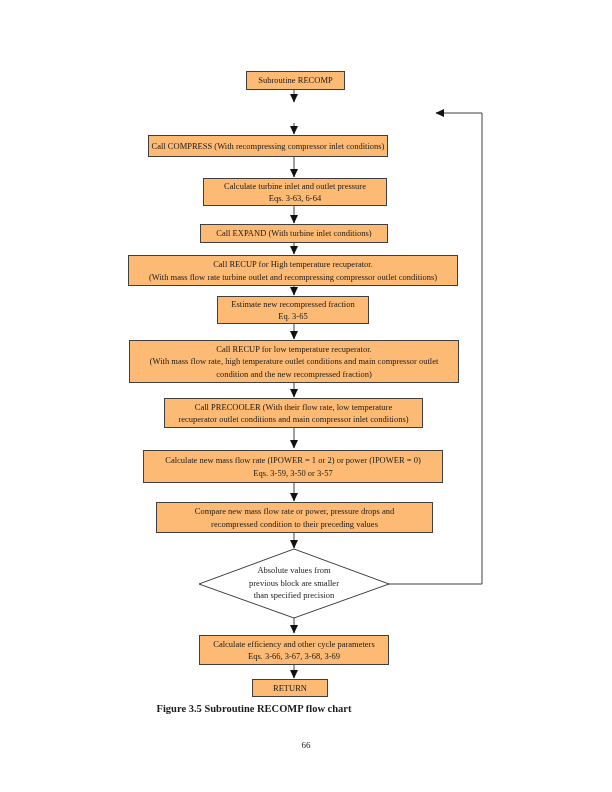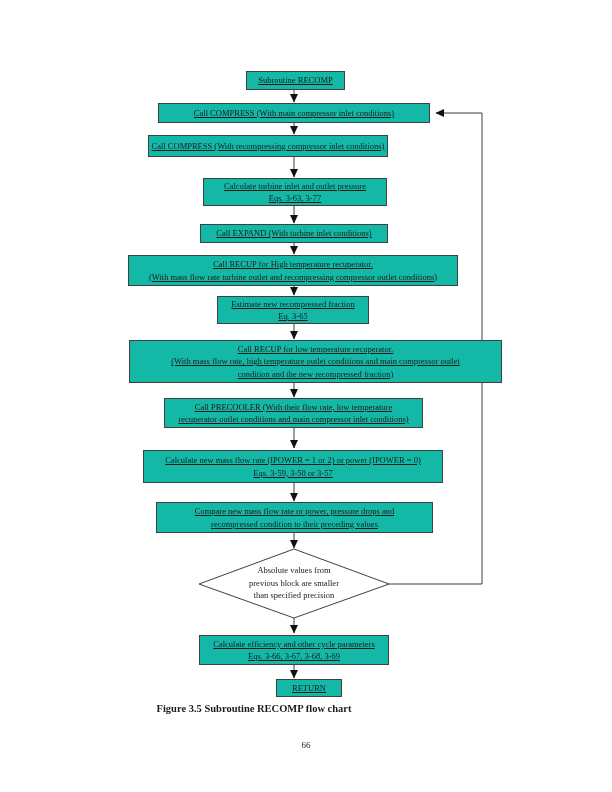--- a/index.html
+++ b/index.html
@@ -8,21 +8,21 @@
     font-family:"Liberation Serif","DejaVu Serif",serif; color:#1b1b1b;
     overflow:hidden;
   }
   svg.connectors { position:absolute; left:0; top:0; width:612px; height:792px; }
   .node {
     position:absolute; display:flex; flex-direction:column;
     justify-content:center; align-items:center;
     font-size:8.5px; line-height:12.5px; text-align:center;
     box-sizing:border-box;
   }
-  .node.rect { border:1px solid #3f3f3f; background:#14b8a6;text-decoration:underline; }
+  .node.rect { border:1px solid #3f3f3f; background:#fdba74; }
   .node.diamond-label { background:transparent; }
   .ln { display:block; white-space:nowrap; }
   .caption {
     position:absolute; left:0; top:703px; width:508px; text-align:center;
     font-weight:bold; font-size:10.5px;
   }
   .pageno {
     position:absolute; left:0; top:740px; width:612px; text-align:center;
     font-size:9px;
   }
@@ -55,48 +55,45 @@
 
     <polyline points="389,584 482,584 482,113 436,113" fill="none" stroke="#3f3f3f" stroke-width="1" marker-end="url(#ah)"></polyline>
 
     <polygon points="294,549 389,584 294,618 199,584" fill="#ffffff" stroke="#3f3f3f" stroke-width="1"></polygon>
   </svg>
 
   <div class="node rect" style="left:246px;top:71px;width:99px;height:19px">
     <span class="ln">Subroutine RECOMP</span>
   </div>
 
-  <div class="node rect" style="left:158px;top:103px;width:272px;height:20px">
-    <span class="ln">Call COMPRESS (With main compressor inlet conditions)</span>
-  </div>
 
   <div class="node rect" style="left:148px;top:135px;width:240px;height:22px">
     <span class="ln">Call COMPRESS (With recompressing compressor inlet conditions)</span>
   </div>
 
   <div class="node rect" style="left:203px;top:178px;width:184px;height:28px">
     <span class="ln">Calculate turbine inlet and outlet pressure</span>
-    <span class="ln">Eqs. 3-63, 3-77</span>
+    <span class="ln">Eqs. 3-63, 6-64</span>
   </div>
 
   <div class="node rect" style="left:200px;top:224px;width:188px;height:19px">
     <span class="ln">Call EXPAND (With turbine inlet conditions)</span>
   </div>
 
   <div class="node rect" style="left:128px;top:255px;width:330px;height:31px">
     <span class="ln">Call RECUP for High temperature recuperator.</span>
     <span class="ln">(With mass flow rate turbine outlet and recompressing compressor outlet conditions)</span>
   </div>
 
   <div class="node rect" style="left:217px;top:296px;width:152px;height:28px">
     <span class="ln">Estimate new recompressed fraction</span>
     <span class="ln">Eq. 3-65</span>
   </div>
 
-  <div class="node rect" style="left:129px;top:340px;width:373px;height:43px">
+  <div class="node rect" style="left:129px;top:340px;width:330px;height:43px">
     <span class="ln">Call RECUP for low temperature recuperator.</span>
     <span class="ln">(With mass flow rate, high temperature outlet conditions and main compressor outlet</span>
     <span class="ln">condition and the new recompressed fraction)</span>
   </div>
 
   <div class="node rect" style="left:164px;top:398px;width:259px;height:30px">
     <span class="ln">Call PRECOOLER (With their flow rate, low temperature</span>
     <span class="ln">recuperator outlet conditions and main compressor inlet conditions)</span>
   </div>
 
@@ -114,20 +111,20 @@
     <span class="ln">Absolute values from</span>
     <span class="ln">previous block are smaller</span>
     <span class="ln">than specified precision</span>
   </div>
 
   <div class="node rect" style="left:199px;top:635px;width:190px;height:30px">
     <span class="ln">Calculate efficiency and other cycle parameters</span>
     <span class="ln">Eqs. 3-66, 3-67, 3-68, 3-69</span>
   </div>
 
-  <div class="node rect" style="left:276px;top:679px;width:66px;height:18px">
+  <div class="node rect" style="left:252px;top:679px;width:76px;height:18px">
     <span class="ln">RETURN</span>
   </div>
 
   <div class="caption">Figure 3.5 Subroutine RECOMP flow chart</div>
   <div class="pageno">66</div>
 
 </div>
 
 </body></html>

